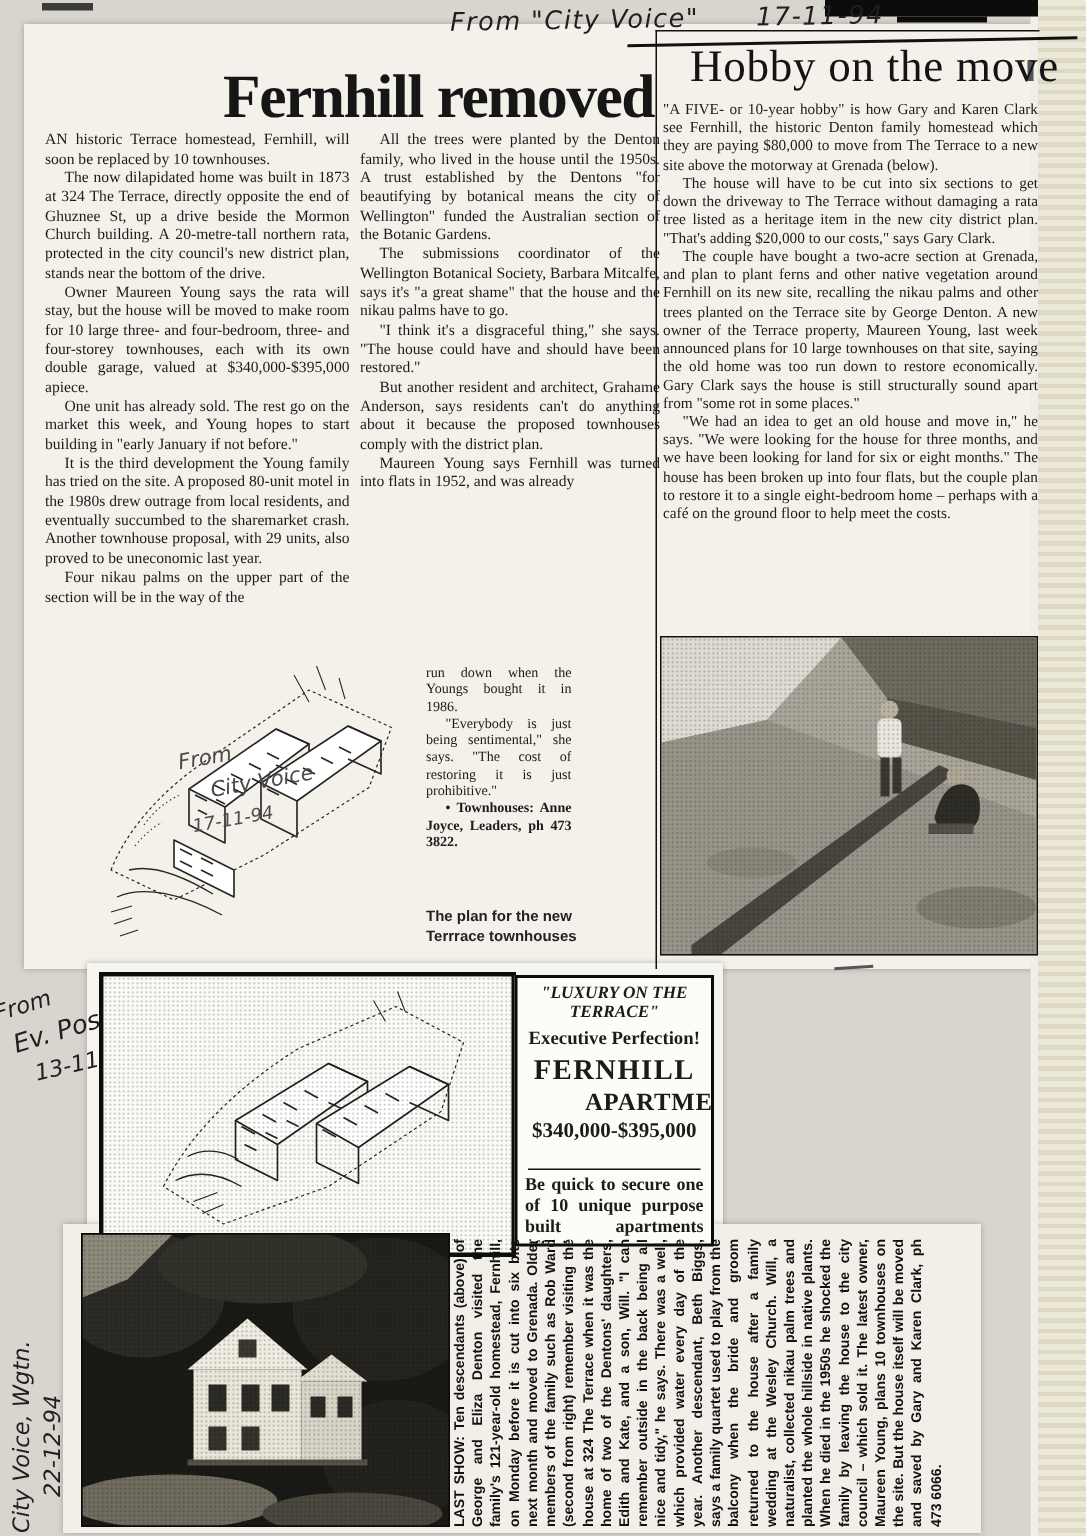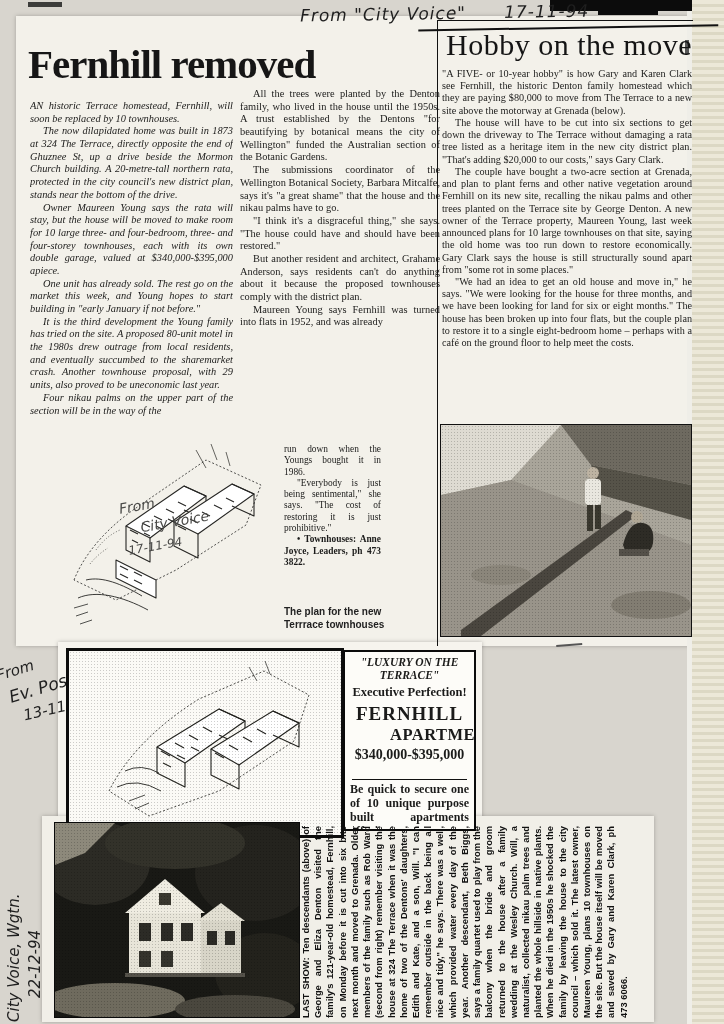--- a/index.html
+++ b/index.html
@@ -26,35 +26,35 @@
   #hand-illo .l3{margin-left:2px;font-size:12px;}
   #hand-evpost{position:absolute;left:2px;top:652px;font-size:15px;transform:rotate(-17deg);line-height:1.5;}
   #hand-evpost span{display:block;}
   #hand-evpost .l2{margin-left:6px;font-size:17px;}
   #hand-evpost .l3{margin-left:14px;transform:rotate(4deg);}
   #hand-side-wrap{position:absolute;left:4px;top:842px;width:52px;height:180px;}
   #hand-side{position:absolute;left:0;top:0;width:180px;height:52px;
     transform:translateY(180px) rotate(-90deg);transform-origin:0 0;
     font-size:15px;line-height:1.4;}
   
-  #fernhill-headline{position:absolute;left:28px;top:40px;width:408px;text-align:left;
+  #fernhill-headline{position:absolute;left:28px;top:40px;width:408px;text-align:right;
     font-size:41px;font-weight:bold;letter-spacing:-1px;color:#161616;}
   .newscol{position:absolute;font-size:10.4px;line-height:1.22;text-align:justify;overflow:hidden;}
   .newscol p{margin:0;text-indent:13px;}
   .newscol p.first{text-indent:0;}
-  #fern-col1{left:30px;top:100px;width:203px;height:372px;font-style:italic;}
+  #fern-col1{left:30px;top:88px;width:203px;height:372px;}
   #fern-col2{left:240px;top:88px;width:200px;height:360px;}
   #fern-col3{left:284px;top:444px;width:97px;height:162px;font-size:9.4px;line-height:1.2;}
   #fern-col3 .contact{font-weight:bold;}
   #plan-caption{position:absolute;left:284px;top:606px;width:104px;
     font-family:"Liberation Sans",sans-serif;font-weight:bold;font-size:10px;line-height:1.25;color:#222;}
   
   #hobby-box{position:absolute;left:437px;top:20px;width:255px;height:625px;
     border-left:1.5px solid #111;border-top:1.5px solid #111;}
-  #hobby-headline{position:absolute;left:446px;top:28px;width:250px;
+  #hobby-headline{position:absolute;left:460px;top:28px;width:250px;
     font-size:30px;font-weight:normal;letter-spacing:.5px;color:#141414;}
   #hobby-text{left:442px;top:68px;width:250px;height:356px;font-size:10.2px;line-height:1.2;}
   #hobby-photo{position:absolute;left:440px;top:424px;width:250px;height:211px;
     border:1.5px solid #111;overflow:hidden;background:#b7b4aa;}
   .stipple{position:absolute;inset:0;background-image:radial-gradient(#00000030 .7px,transparent .8px);background-size:3px 3px;}
   #pencil-mark{position:absolute;left:556px;top:638px;width:26px;height:6px;
     border-bottom:2px solid #555;transform:rotate(-4deg);}
   
   #illo1{position:absolute;left:56px;top:430px;width:228px;height:208px;}
   #drawing-box{position:absolute;left:66px;top:648px;width:272px;height:184px;

